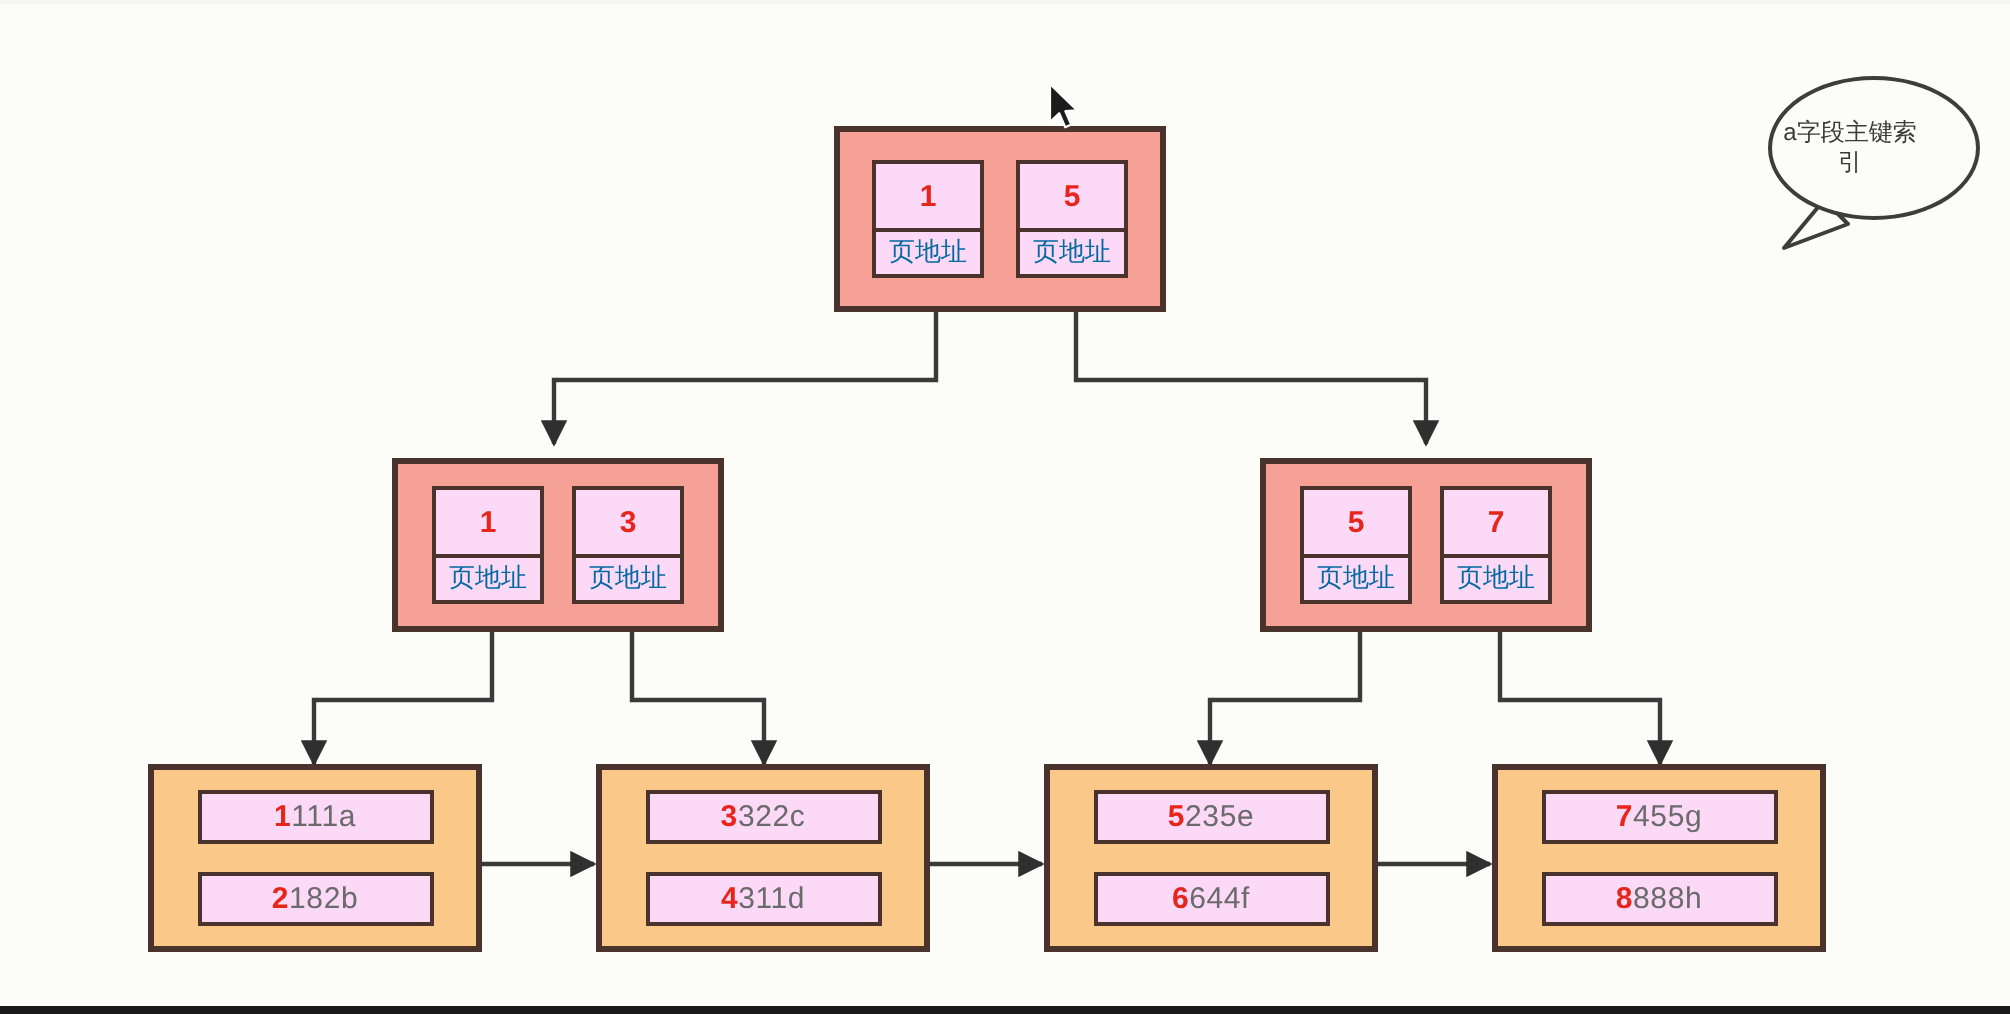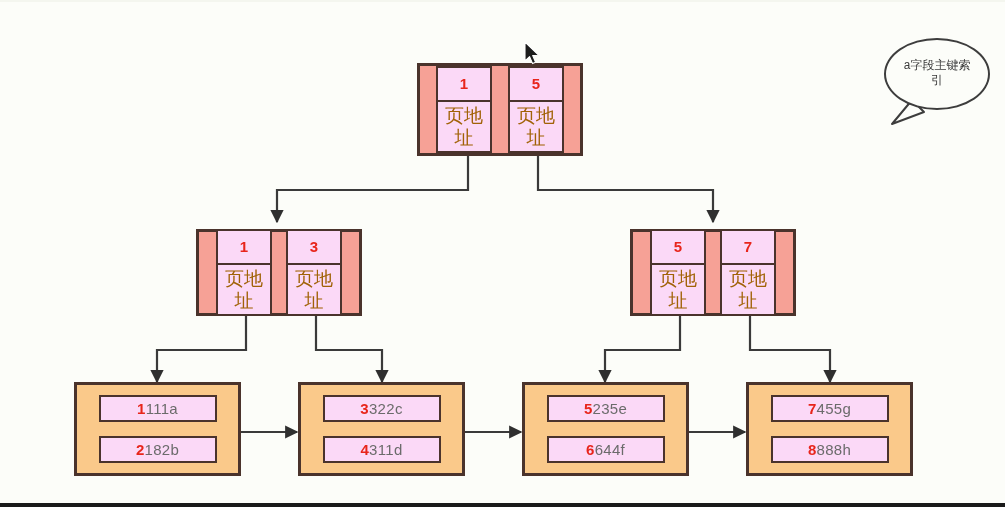--- a/index.html
+++ b/index.html
@@ -67,22 +67,22 @@
     font-size: 15px;
     font-weight: bold;
     border-bottom: 2px solid #4a332c;
   }
   .icell .ptr {
     flex: 1;
     display: flex;
     align-items: center;
     justify-content: center;
     text-align: center;
-    color: #a16207;
-    font-size: 19px;
+    color: #0369a1;
+    font-size: 13px;
     line-height: 1.15;
     padding: 3px 2px;
     word-break: break-all;
   }
 
   
   .leaf {
     position: absolute;
     box-sizing: border-box;
     background: #fac98a;
@@ -122,22 +122,21 @@
   #callout .balloon {
     position: absolute;
     left: 0; top: 0;
     width: 106px; height: 72px;
     box-sizing: border-box;
     border: 2px solid #3d3d3d;
     border-radius: 50% / 50%;
     background: #fcfdf9;
     display: flex;
     align-items: center;
-    justify-content: center;
-    font-family: Liberation Mono, monospace;
+    justify-content: flex-start;
   }
   #callout .balloon span {
     display: block;
     width: 78px;
     text-align: center;
     font-size: 12px;
     line-height: 1.25;
     color: #3a3a3a;
   }
 

